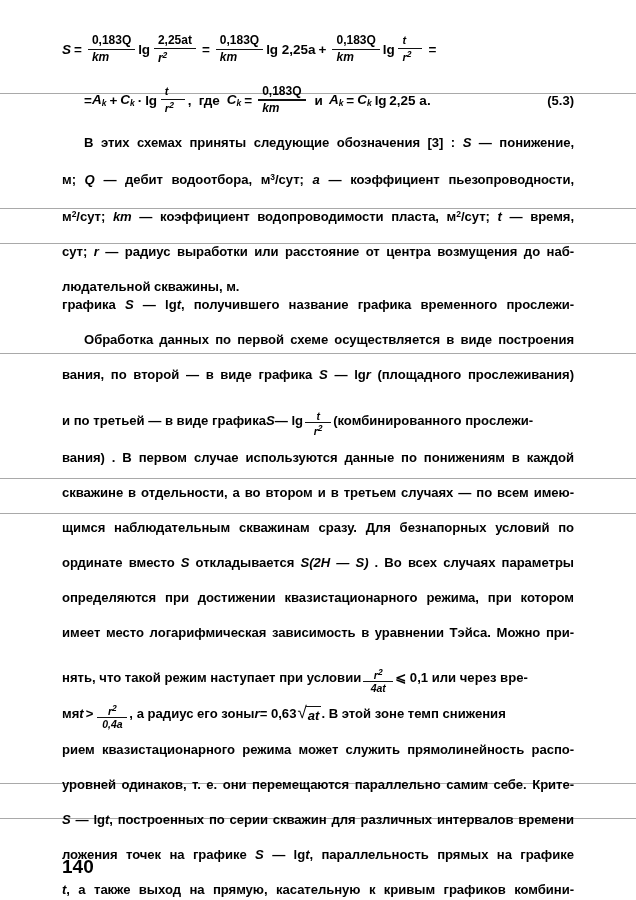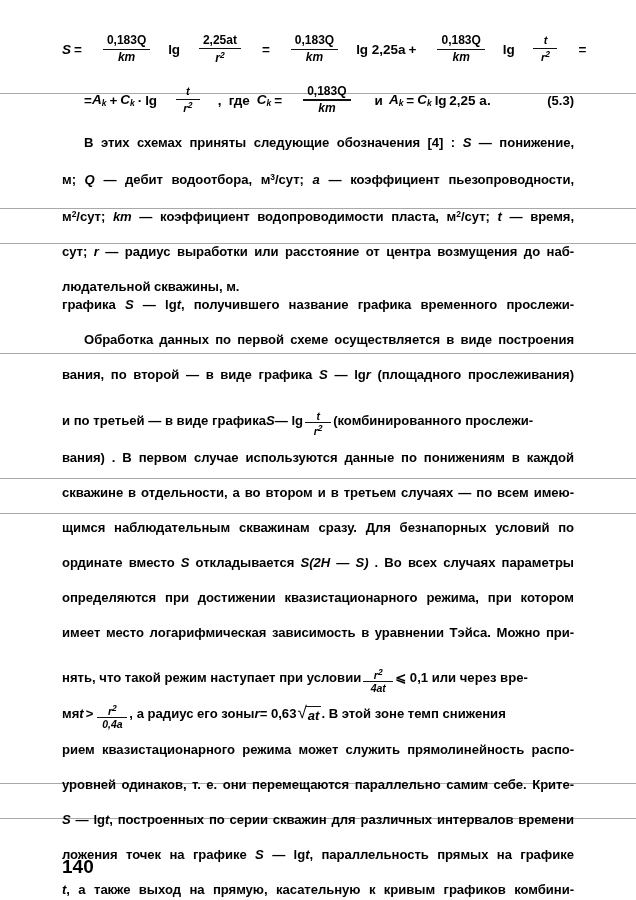--- a/index.html
+++ b/index.html
@@ -40,23 +40,22 @@
     font-weight: bold;
     white-space: nowrap;
     display: flex;
     align-items: center;
     justify-content: flex-start;
   }
   .it { font-style: italic; }
   .frac {
     display: inline-flex;
     flex-direction: column;
-    align-items: center;
     vertical-align: middle;
-    margin: 0 18px;
+    margin: 0 3px;
     line-height: 1.05;
   }
   .frac > .num { padding: 0 4px; font-size: 12px; }
   .frac > .den { padding: 0 4px; font-size: 12px; }
   .frac > .bar {
     width: 100%;
     min-width: 34px;
     height: 1.4px;
     background: #111;
     margin: 1.5px 0;
@@ -233,21 +232,21 @@
         <span class="it"><span>C</span><sub>k</sub></span>
         <span class="lg" style="margin-left:3px">lg</span>
         <span style="margin-left:2px">2,25 a.</span>
       </div>
       <span class="eqnum">(5.3)</span>
     </div>
 
     <div style="height:19px"></div>
 
     <p class="para">
-      <span class="j ln indent"><span>В этих схемах приняты следующие обозначения  [4] : </span><span class="it">S</span><span> — понижение,</span></span>
+      <span class="j ln indent"><span>В этих схемах приняты следующие обозначения  [3] : </span><span class="it">S</span><span> — понижение,</span></span>
       <span class="j ln"><span>м; </span><span class="it">Q</span><span> — дебит водоотбора, м</span><sup>3</sup><span>/сут; </span><span class="it">a</span><span> — коэффициент пьезопроводности,</span></span>
       <span class="j ln"><span>м</span><sup>2</sup><span>/сут; </span><span class="it">km</span><span> — коэффициент водопроводимости пласта, м</span><sup>2</sup><span>/сут; </span><span class="it">t</span><span> — время,</span></span>
       <span class="j ln"><span>сут; </span><span class="it">r</span><span> — радиус выработки или расстояние от центра возмущения до наб-</span></span>
       <span class="ln">людательной скважины, м.</span>
     </p>
 
     <p class="para">
       <span class="j ln"><span>графика </span><span class="it">S</span><span> — lg</span><span class="it">t</span><span>, получившего название графика временного прослежи-</span></span>
       <span class="j ln indent">Обработка данных по первой схеме осуществляется в виде построения</span>
       <span class="j ln"><span>вания, по второй — в виде графика </span><span class="it">S</span><span> — lg</span><span class="it">r</span><span>  (площадного прослеживания)</span></span>

